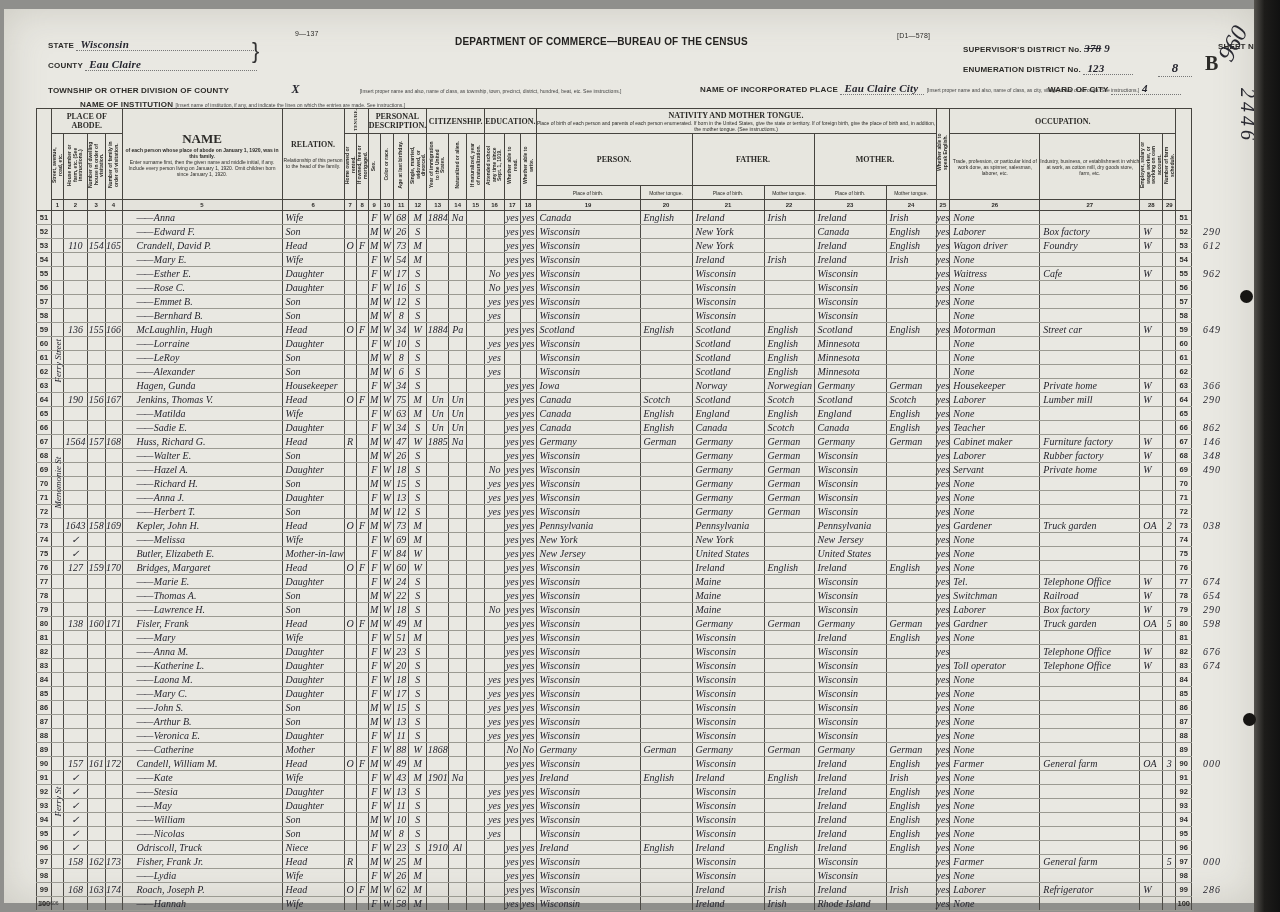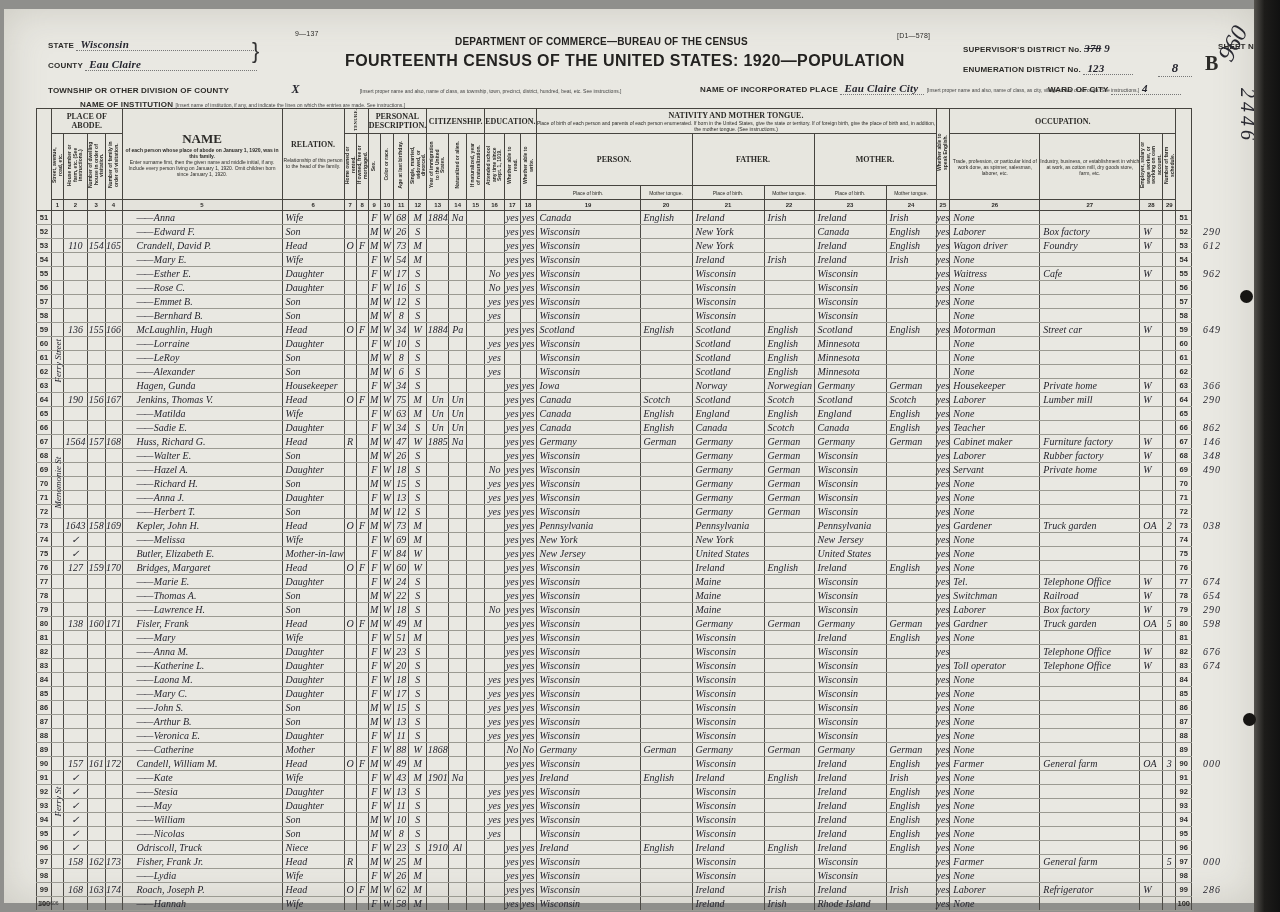--- a/index.html
+++ b/index.html
@@ -58,21 +58,20 @@
     <span class="hw hwv" style="display:inline-block;min-width:170px;">Wisconsin</span>
   </div>
   <div class="ph" style="left:48px;top:58px;">
     <span>COUNTY</span>
     <span class="hw hwv" style="display:inline-block;min-width:162px;">Eau Claire</span>
   </div>
   <div class="ph brace" style="left:252px;top:38px;">}</div>
   <div class="ph" style="left:295px;top:30px;font-weight:normal;font-size:7px;">9—137</div>
   <div class="ph title1" style="left:455px;top:36px;">DEPARTMENT OF COMMERCE—BUREAU OF THE CENSUS</div>
   <div class="ph" style="left:897px;top:32px;font-weight:normal;font-size:7px;">[D1—578]</div>
-  <div class="ph title2" style="left:345px;top:52px;">FOURTEENTH CENSUS OF THE UNITED STATES: 1920—POPULATION</div>
 
   <div class="ph" style="left:963px;top:42px;">
     <span>SUPERVISOR'S DISTRICT No.</span>
     <span class="hw" style="font-size:11px;"><span class="strike">378</span> <span>9</span></span>
   </div>
   <div class="ph" style="left:1218px;top:42px;">SHEET No.</div>
   <div class="ph" style="left:963px;top:62px;">
     <span>ENUMERATION DISTRICT No.</span>
     <span class="hw hwv" style="min-width:40px;display:inline-block;text-align:left;">123</span>
   </div>

